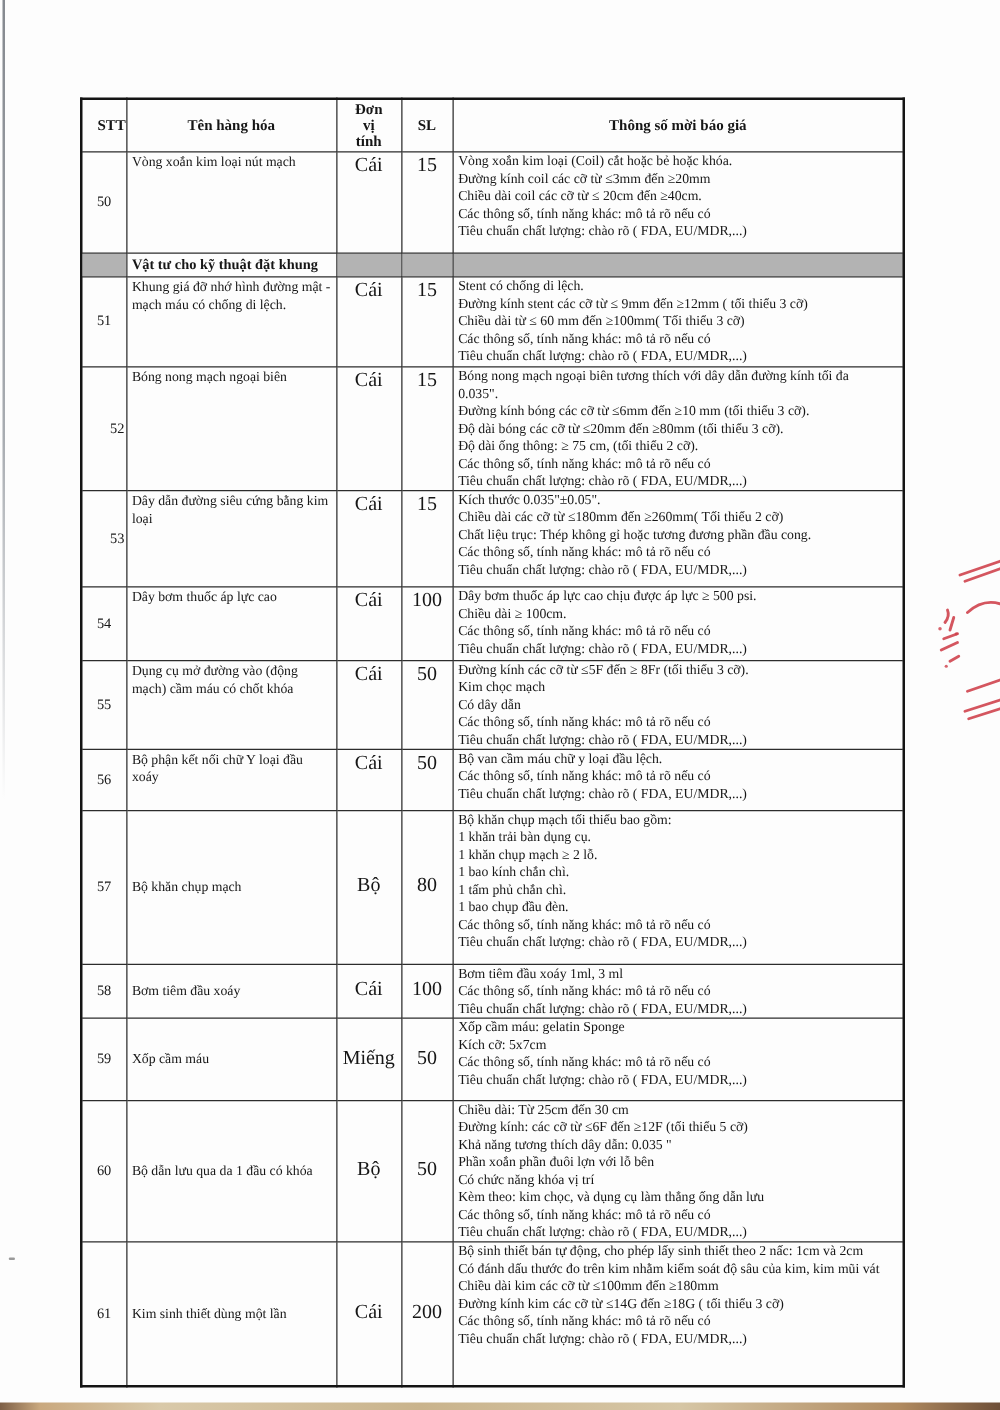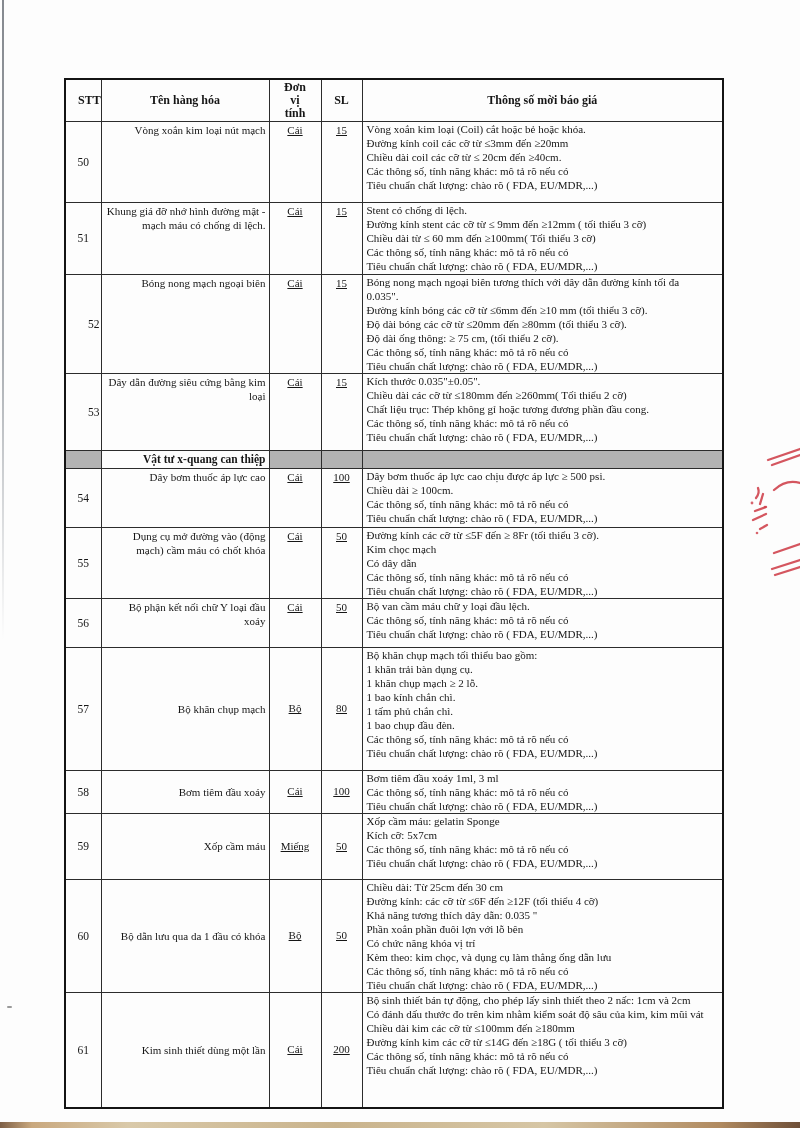--- a/index.html
+++ b/index.html
@@ -26,22 +26,22 @@
     position:absolute; left:64px; top:78px; width:658px;
     border-collapse:collapse; table-layout:fixed;
     border:2px solid #141414;
   }
   .doc th, .doc td { border:1px solid #2c2c2c; overflow:hidden; }
   .doc thead th {
     font-size:12px; font-weight:bold; text-align:center; vertical-align:middle;
     height:26px; line-height:1.08; padding:1px 12px;
   }
   td.c-stt { text-align:center; vertical-align:middle; font-size:11.5px; }
-  td.c-name { vertical-align:top; padding:1px 3px 0 4px; font-size:11px; line-height:14px;text-align:right; }
-  td.c-unit, td.c-qty { text-align:center; vertical-align:top; padding-top:2px; font-size:11px;text-decoration:underline; }
+  td.c-name { vertical-align:top; padding:1px 3px 0 4px; font-size:11px; line-height:14px; }
+  td.c-unit, td.c-qty { text-align:center; vertical-align:top; padding-top:2px; font-size:16px; }
   td.c-specs { vertical-align:top; padding:0 12px 0 4px; font-size:11px; line-height:14px; }
   tr.v-middle td.c-name, tr.v-middle td.c-unit, tr.v-middle td.c-qty { vertical-align:middle; padding-top:0; }
   tr.section-row td { background:#b3b3b3; height:14px; }
   tr.section-row td.c-name {
     background:#fdfdfd; font-weight:bold; font-size:11.5px; vertical-align:middle; padding-top:0;
   }
 </style>
 </head>
 <body>
 
@@ -74,20 +74,27 @@
           <td class="c-unit">Cái</td>
           <td class="c-qty">15</td>
           <td class="c-specs">
             <div class="spec-line">Vòng xoắn kim loại (Coil) cắt hoặc bẻ hoặc khóa.</div>
             <div class="spec-line">Đường kính coil các cỡ từ ≤3mm đến ≥20mm</div>
             <div class="spec-line">Chiều dài coil các cỡ từ ≤ 20cm đến ≥40cm.</div>
             <div class="spec-line">Các thông số, tính năng khác: mô tả rõ nếu có</div>
             <div class="spec-line">Tiêu chuẩn chất lượng: chào rõ ( FDA, EU/MDR,...)</div>
           </td>
         </tr>
+        <tr class="section-row">
+          <td class="c-stt" style="height: 16px;"></td>
+          <td class="c-name">Vật tư cho kỹ thuật đặt khung</td>
+          <td class="c-unit"></td>
+          <td class="c-qty"></td>
+          <td class="c-specs"></td>
+        </tr>
         <tr class="item-row">
           <td class="c-stt" style="height: 69px;">51</td>
           <td class="c-name">Khung giá đỡ nhớ hình đường mật - mạch máu có chống di lệch.</td>
           <td class="c-unit">Cái</td>
           <td class="c-qty">15</td>
           <td class="c-specs">
             <div class="spec-line">Stent có chống di lệch.</div>
             <div class="spec-line">Đường kính stent  các cỡ từ ≤ 9mm đến ≥12mm ( tối thiểu 3 cỡ)</div>
             <div class="spec-line">Chiều dài từ ≤ 60 mm đến ≥100mm( Tối thiểu 3 cỡ)</div>
             <div class="spec-line">Các thông số, tính năng khác: mô tả rõ nếu có</div>
@@ -113,27 +120,20 @@
           <td class="c-name">Dây dẫn đường siêu cứng bằng kim loại</td>
           <td class="c-unit">Cái</td>
           <td class="c-qty">15</td>
           <td class="c-specs">
             <div class="spec-line">Kích thước 0.035"±0.05".</div>
             <div class="spec-line">Chiều dài các cỡ từ ≤180mm đến ≥260mm( Tối thiểu 2 cỡ)</div>
             <div class="spec-line">Chất liệu trục: Thép không gỉ hoặc tương đương phần đầu cong.</div>
             <div class="spec-line">Các thông số, tính năng khác: mô tả rõ nếu có</div>
             <div class="spec-line">Tiêu chuẩn chất lượng: chào rõ ( FDA, EU/MDR,...)</div>
           </td>
-        </tr>
-        <tr class="section-row">
-          <td class="c-stt" style="height: 15px;"></td>
-          <td class="c-name">Vật tư x-quang can thiệp</td>
-          <td class="c-unit"></td>
-          <td class="c-qty"></td>
-          <td class="c-specs"></td>
         </tr>
         <tr class="item-row">
           <td class="c-stt" style="height: 56px;">54</td>
           <td class="c-name">Dây bơm thuốc áp lực cao</td>
           <td class="c-unit">Cái</td>
           <td class="c-qty">100</td>
           <td class="c-specs">
             <div class="spec-line">Dây bơm thuốc áp lực cao chịu được áp lực ≥ 500 psi.</div>
             <div class="spec-line">Chiều dài ≥ 100cm.</div>
             <div class="spec-line">Các thông số, tính năng khác: mô tả rõ nếu có</div>
@@ -203,21 +203,21 @@
             <div class="spec-line">Tiêu chuẩn chất lượng: chào rõ ( FDA, EU/MDR,...)</div>
           </td>
         </tr>
         <tr class="item-row v-middle">
           <td class="c-stt" style="height: 110px;">60</td>
           <td class="c-name">Bộ dẫn lưu qua da 1 đầu có khóa</td>
           <td class="c-unit">Bộ</td>
           <td class="c-qty">50</td>
           <td class="c-specs">
             <div class="spec-line">Chiều dài: Từ 25cm đến 30 cm</div>
-            <div class="spec-line">Đường kính: các cỡ từ ≤6F đến ≥12F (tối thiểu 4 cỡ)</div>
+            <div class="spec-line">Đường kính: các cỡ từ ≤6F đến ≥12F (tối thiểu 5 cỡ)</div>
             <div class="spec-line">Khả năng tương thích dây dẫn: 0.035 "</div>
             <div class="spec-line">Phần xoắn phần đuôi lợn với lỗ bên</div>
             <div class="spec-line">Có chức năng khóa vị trí</div>
             <div class="spec-line">Kèm theo: kim chọc, và dụng cụ làm thẳng ống dẫn lưu</div>
             <div class="spec-line">Các thông số, tính năng khác: mô tả rõ nếu có</div>
             <div class="spec-line">Tiêu chuẩn chất lượng: chào rõ ( FDA, EU/MDR,...)</div>
           </td>
         </tr>
         <tr class="item-row v-middle">
           <td class="c-stt" style="height: 112px;">61</td>

